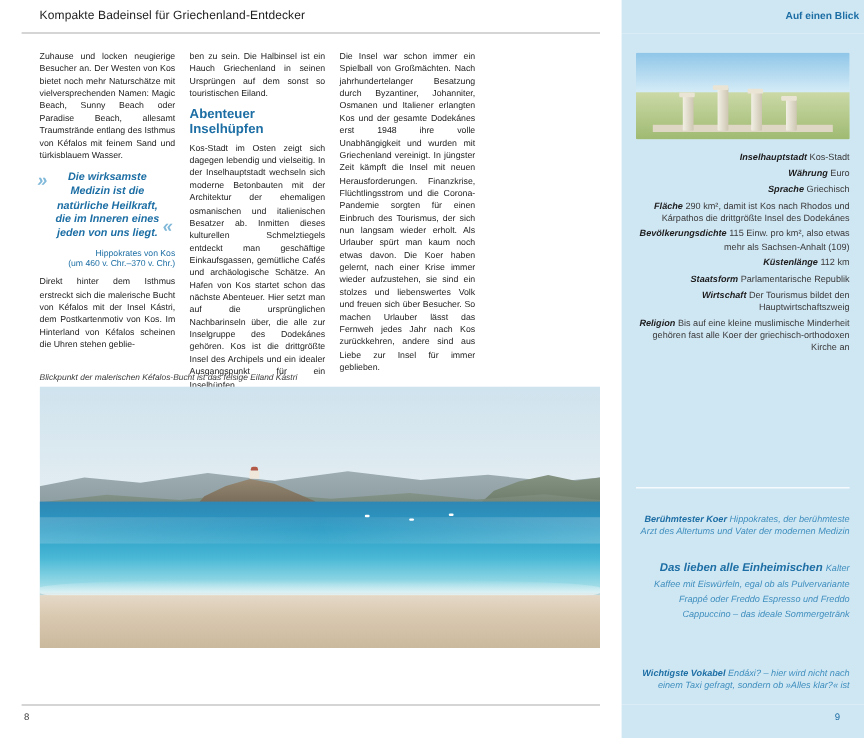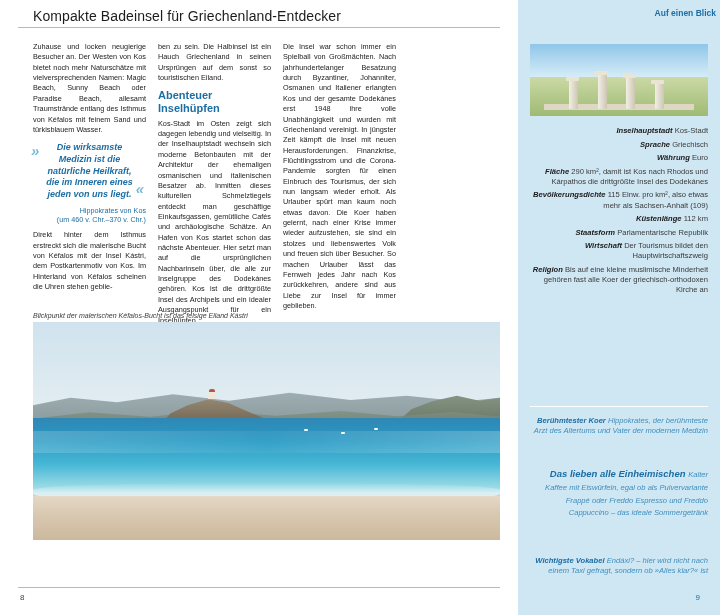--- a/index.html
+++ b/index.html
@@ -38,21 +38,21 @@
     position: absolute;
     left: 518px; top: 0;
     width: 202px;
     height: 28px;
     background: #cfe6f3;
   }
   .header-title {
     position: absolute;
     left: 33px;
     top: 8px;
-    font-size: 14px;
+    font-size: 10px;
     color: #1c1c1c;
     letter-spacing: 0.1px;
     text-align: right;
   }
   .header-side-title {
     position: absolute;
     right: 4px;
     top: 8px;
     font-size: 8.5px;
     font-weight: bold;
@@ -407,28 +407,28 @@
       <div class="col" style="left:70%; height:38%;"></div>
       <div class="cap" style="left:68%; top:50%;"></div>
     </div>
 
     <div class="side-list">
       <div class="side-row">
         <span class="side-key">Inselhauptstadt</span>
         <span class="side-val">Kos-Stadt</span>
       </div>
       <div class="side-row">
+        <span class="side-key">Währung</span>
+        <span class="side-val">Euro</span>
+      </div>
+      <div class="side-row">
         <span class="side-key">Sprache</span>
         <span class="side-val">Griechisch</span>
       </div>
       <div class="side-row">
-        <span class="side-key">Währung</span>
-        <span class="side-val">Euro</span>
-      </div>
-      <div class="side-row">
         <span class="side-key">Fläche</span>
         <span class="side-val">290 km², damit ist Kos nach Rhodos und Kárpathos die drittgrößte Insel des Dodekánes</span>
       </div>
       <div class="side-row">
         <span class="side-key">Bevölkerungsdichte</span>
         <span class="side-val">115 Einw. pro km², also etwas mehr als Sachsen-Anhalt (109)</span>
       </div>
       <div class="side-row">
         <span class="side-key">Küstenlänge</span>
         <span class="side-val">112 km</span>
@@ -442,21 +442,21 @@
         <span class="side-val">Der Tourismus bildet den Hauptwirtschaftszweig</span>
       </div>
       <div class="side-row">
         <span class="side-key">Religion</span>
         <span class="side-val">Bis auf eine kleine muslimische Minderheit gehören fast alle Koer der griechisch-orthodoxen Kirche an</span>
       </div>
     </div>
 
     <div class="side-divider" style="top:378px;"></div>
 
-    <div class="side-block" style="top:388px;">
+    <div class="side-block" style="top:400px;">
       <span class="b-key">Berühmtester Koer</span>
       <span class="b-val">Hippokrates, der berühmteste Arzt des Altertums und Vater der modernen Medizin</span>
     </div>
 
     <div class="side-block" style="top:440px; font-size:9.5px;">
       <span class="b-key">Das lieben alle Einheimischen</span>
       <span class="b-val" style="font-size:7.6px;">Kalter Kaffee mit Eiswürfeln, egal ob als Pulvervariante Frappé oder Freddo Espresso und Freddo Cappuccino – das ideale Sommergetränk</span>
     </div>
 
     <div class="side-block" style="top:528px;">

